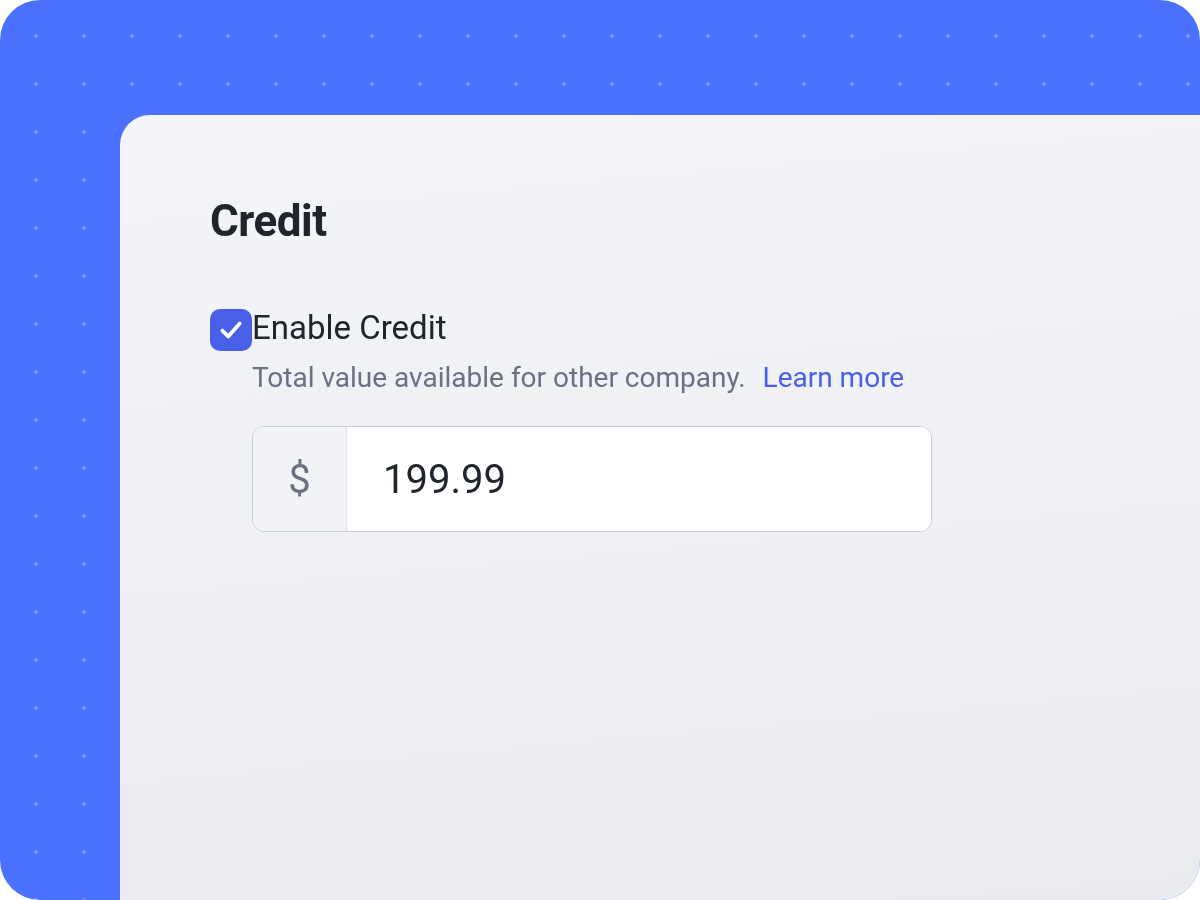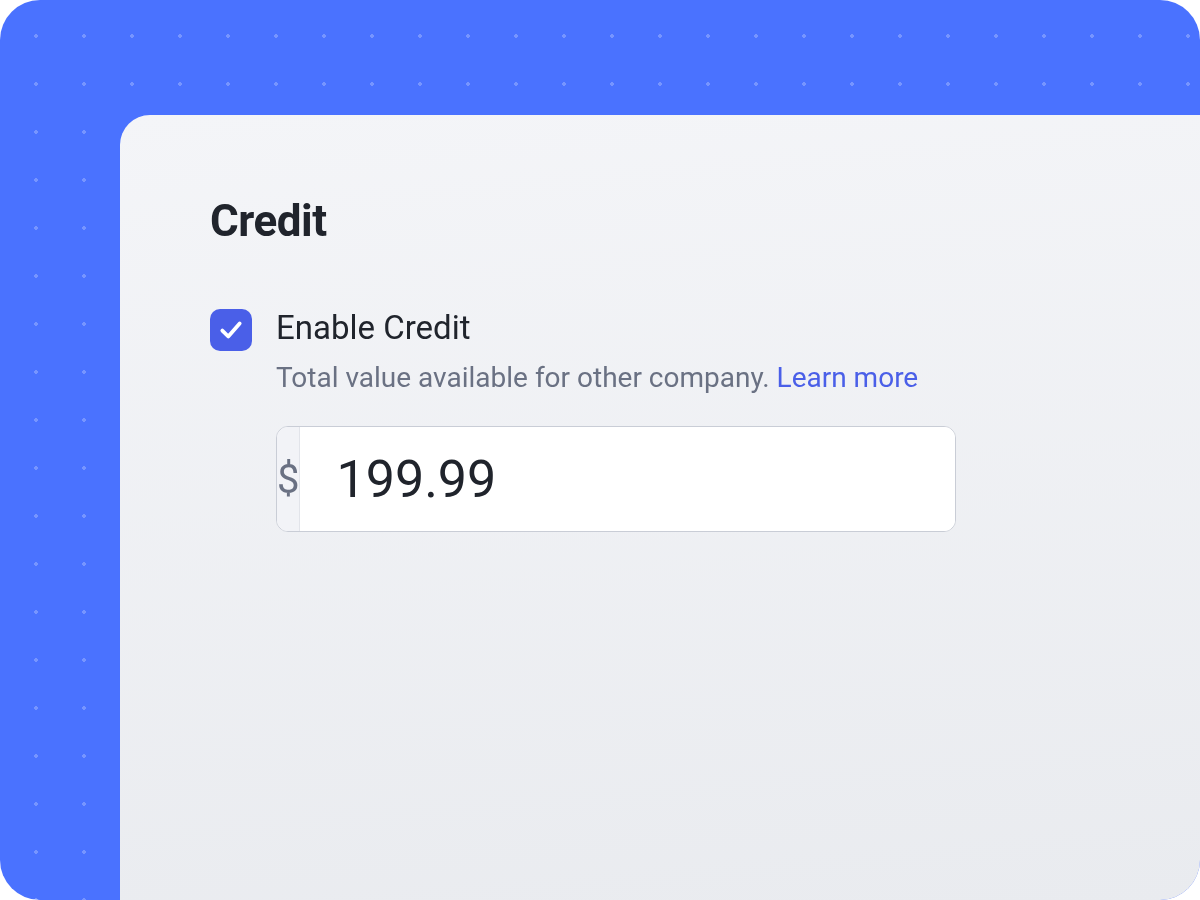--- a/index.html
+++ b/index.html
@@ -37,21 +37,20 @@
     .section-title {
       font-size: 44px;
       font-weight: 700;
       color: #20242c;
       margin-bottom: 60px;
       letter-spacing: -0.5px;
     }
     .option-row {
       display: flex;
       align-items: flex-start;
-      gap: 24px;
       margin-bottom: 50px;
     }
     .checkbox {
       width: 42px;
       height: 42px;
       background: #4a5fe8;
       border-radius: 10px;
       display: flex;
       align-items: center;
       justify-content: center;
@@ -74,20 +73,21 @@
     }
     .option-description {
       font-size: 28px;
       font-weight: 400;
       color: #6a7183;
       line-height: 1.45;
     }
     .learn-more {
       color: #4a5fe8;
       text-decoration: none;
+      margin-left: 10px;
     }
     .input-wrap {
       display: flex;
       margin-top: 28px;
       border: 1px solid #c9cdd6;
       border-radius: 12px;
       overflow: hidden;
       height: 106px;
       width: 680px;
       background: #fff;
@@ -100,21 +100,21 @@
       align-items: center;
       justify-content: center;
       font-size: 40px;
       color: #6a7183;
       font-weight: 400;
     }
     .input-field {
       flex: 1;
       border: none;
       outline: none;
-      font-size: 52px;
+      font-size: 40px;
       color: #20242c;
       padding: 0 36px;
       font-weight: 400;
       font-family: inherit;
     }
     .option-row.second {
       margin-top: 70px;
     }
   </style>
 </head>

